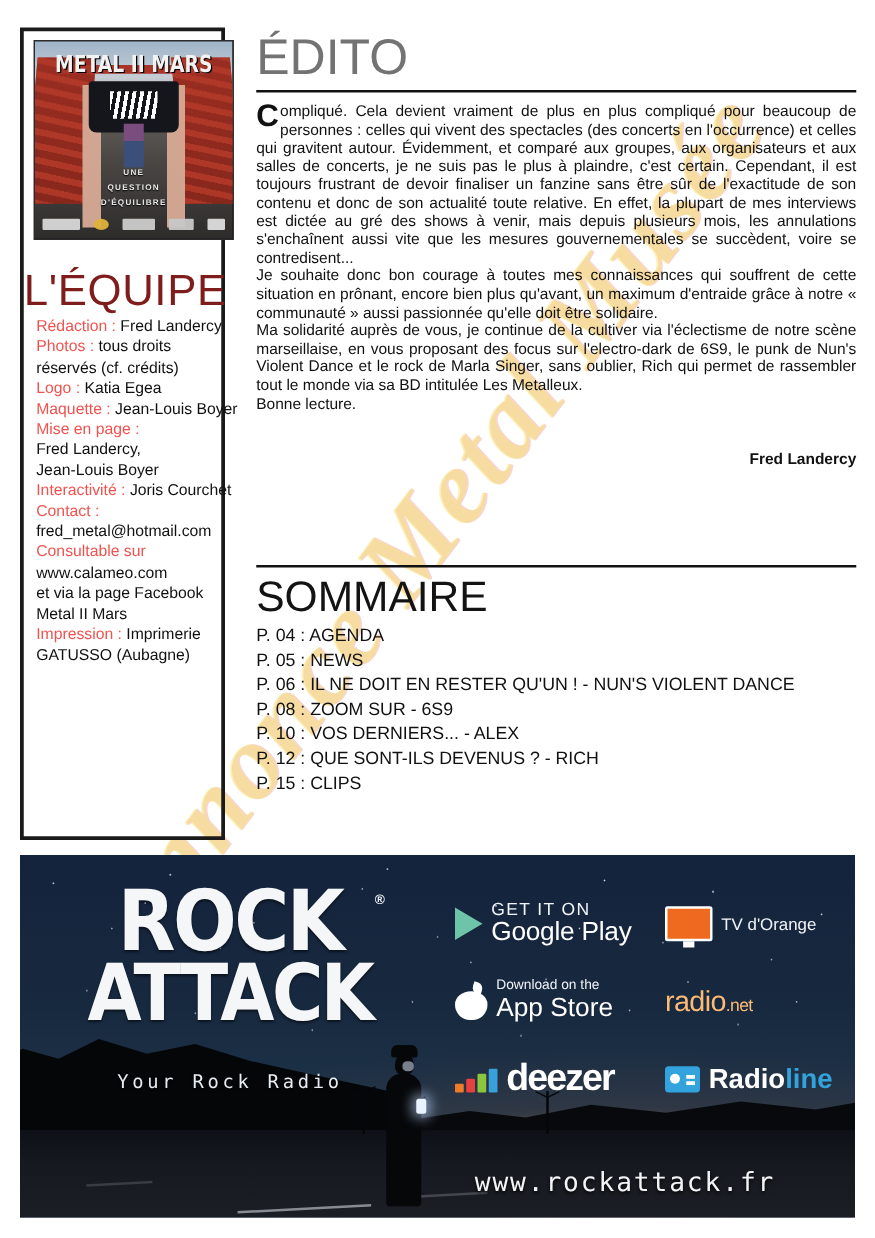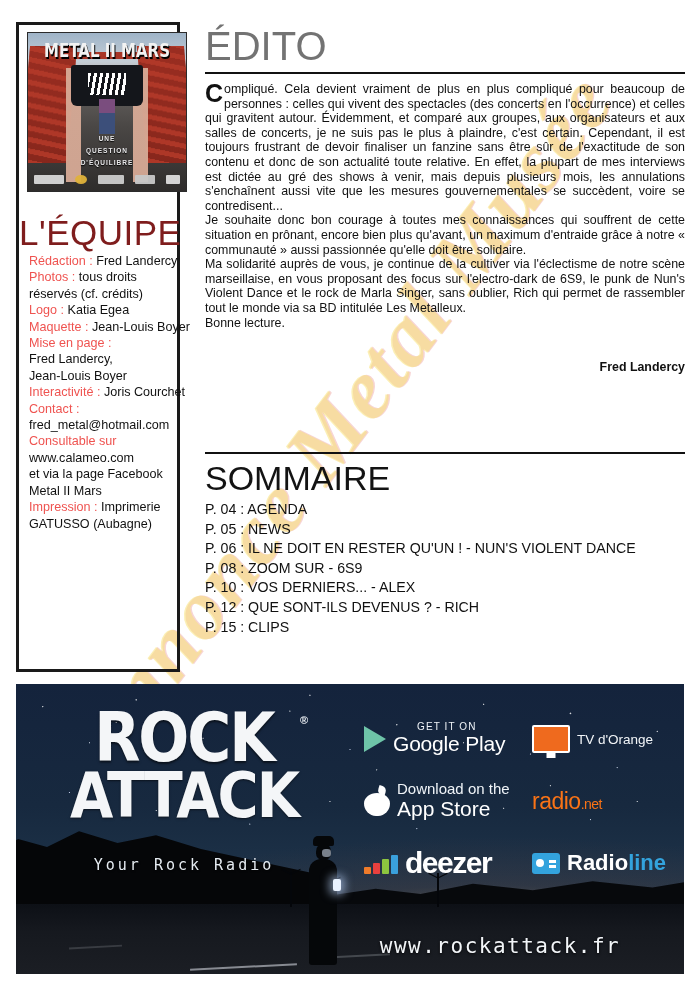--- a/index.html
+++ b/index.html
@@ -516,21 +516,21 @@
   .gp-tri::after {
     content: "";
     position: absolute;
     left: -22px; top: -13px;
     width: 0; height: 0;
     border-top: 13px solid rgba(244,180,60,0.0);
     border-bottom: 13px solid rgba(230,80,80,0.0);
     border-left: 22px solid transparent;
   }
   .gp-text .small {
-    font-size: 10px; letter-spacing: 1.1px; color: #f0f4f8; display: block; line-height: 1; margin-left: 24px;
+    font-size: 14px; letter-spacing: 1.1px; color: #f0f4f8; display: block; line-height: 1;
   }
   .gp-text .big {
     font-size: 21px; color: #ffffff; display: block; line-height: 1.12; letter-spacing: -0.2px;
   }
   .tv-box {
     width: 34px; height: 24px;
     background: #ef6a1e;
     border: 2px solid #ffffff;
     border-radius: 2px;
     position: relative;
@@ -557,24 +557,24 @@
     border-radius: 50% 50% 46% 46% / 46% 46% 54% 54%;
   }
   .apple .leaf {
     position: absolute;
     left: 14px; top: 0px;
     width: 8px; height: 9px;
     background: #ffffff;
     border-radius: 0 60% 0 60%;
     transform: rotate(18deg);
   }
-  .as-text .small { font-size: 15px; color: #f0f4f8; display:block; line-height: 1.05; text-align: right; }
+  .as-text .small { font-size: 11px; color: #f0f4f8; display:block; line-height: 1.05; }
   .as-text .big { font-size: 21px; color: #fff; display:block; line-height: 1.15; }
 
-  .radionet { font-size: 23px; color: #f97316; letter-spacing: -0.5px; }
+  .radionet { font-size: 23px; color: #fdba74; letter-spacing: -0.5px; }
   .radionet .dotnet { font-size: 14px; }
 
   .dz-bars { display: flex; align-items: flex-end; gap: 2px; height: 22px; }
   .dz-bars i { width: 7px; display: block; border-radius: 1px; }
   .dz-bars i:nth-child(1){ height: 7px;  background: #ef7b2a; }
   .dz-bars i:nth-child(2){ height: 11px; background: #e8403e; }
   .dz-bars i:nth-child(3){ height: 15px; background: #8cc63f; }
   .dz-bars i:nth-child(4){ height: 19px; background: #3aa0dc; }
   .dz-word { font-size: 30px; color: #ffffff; font-weight: bold; letter-spacing: -1.5px; }
 

